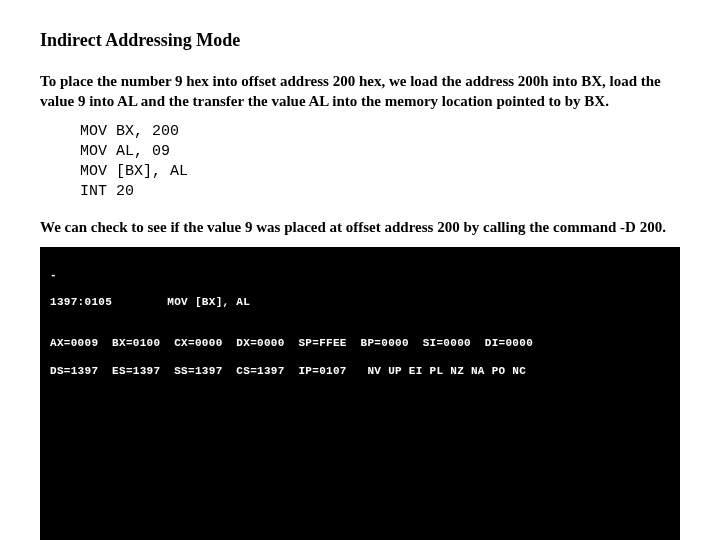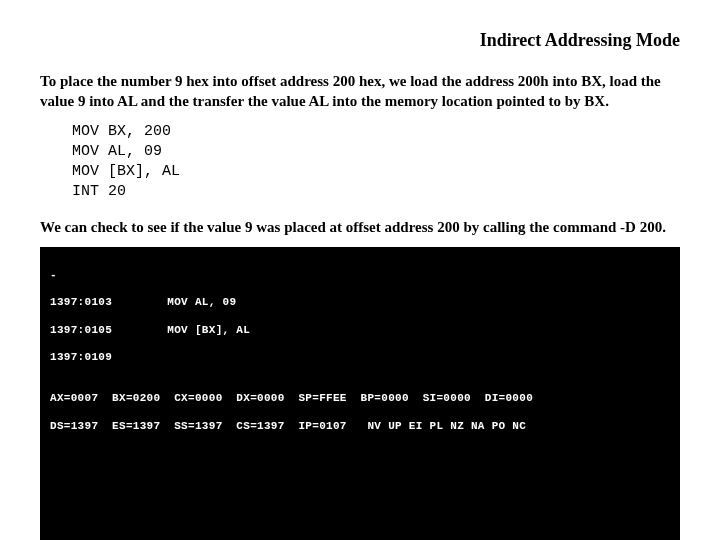--- a/index.html
+++ b/index.html
@@ -8,32 +8,32 @@
     font-family: "Times New Roman", Times, serif;
     font-size: 15px;
     color: #000;
     background: #fff;
     width: 720px;
     box-sizing: border-box;
   }
   h1.title {
     font-size: 18px;
     font-weight: bold;
-    text-align: right;
+    text-align: left;
     margin: 10px 0 20px 0;
   }
   p.body {
     margin: 8px 0;
     line-height: 1.35;
     font-weight: bold;
   }
   pre.asm {
     font-family: "Courier New", Courier, monospace;
     font-size: 15px;
-    margin: 10px 0 14px 32px;
+    margin: 10px 0 14px 40px;
     line-height: 1.35;
   }
   .terminal {
     background: #000;
     color: #fff;
     font-family: "Courier New", Courier, monospace;
     font-size: 11px;
     font-weight: bold;
     padding: 8px 10px 10px 10px;
     margin-top: 10px;
@@ -52,25 +52,23 @@
 
 <pre class="asm"><span>MOV BX, 200</span>
 <span>MOV AL, 09</span>
 <span>MOV [BX], AL</span>
 <span>INT 20</span></pre>
 
 <p class="body">We can check to see if the value 9 was placed at offset address 200 by calling the command -D 200.</p>
 
 <div class="terminal">
 <div class="row">-</div>
-<div class="row">1397:0103        MOV AL, 09</div>
 <div class="row">1397:0105        MOV [BX], AL</div>
-<div class="row">1397:0109</div>
 <div class="row"></div>
-<div class="row">AX=0007  BX=0200  CX=0000  DX=0000  SP=FFEE  BP=0000  SI=0000  DI=0000</div>
+<div class="row">AX=0009  BX=0100  CX=0000  DX=0000  SP=FFEE  BP=0000  SI=0000  DI=0000</div>
 <div class="row">DS=1397  ES=1397  SS=1397  CS=1397  IP=0107   NV UP EI PL NZ NA PO NC</div>
 
 
 
 
 
 
 
 
 

